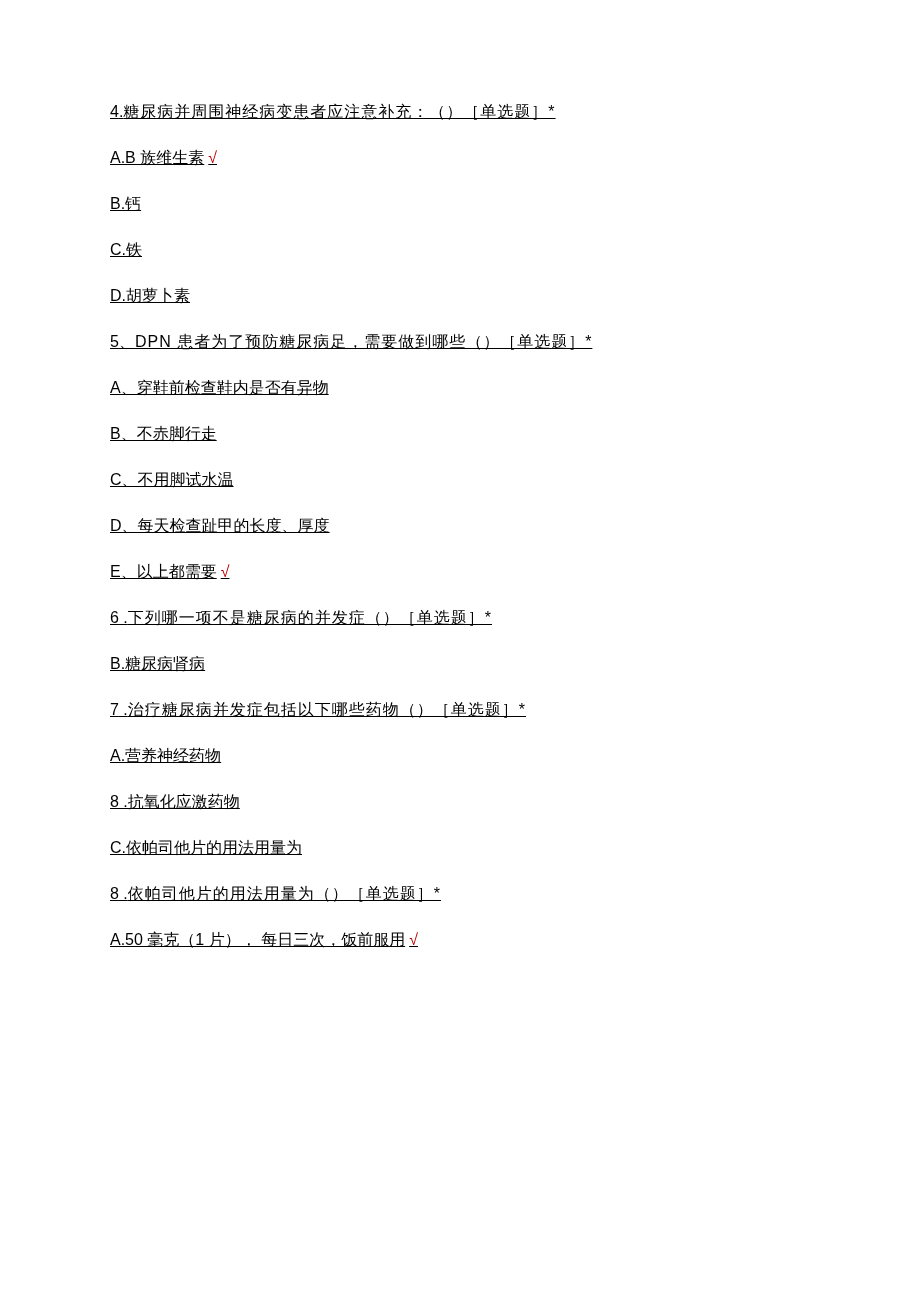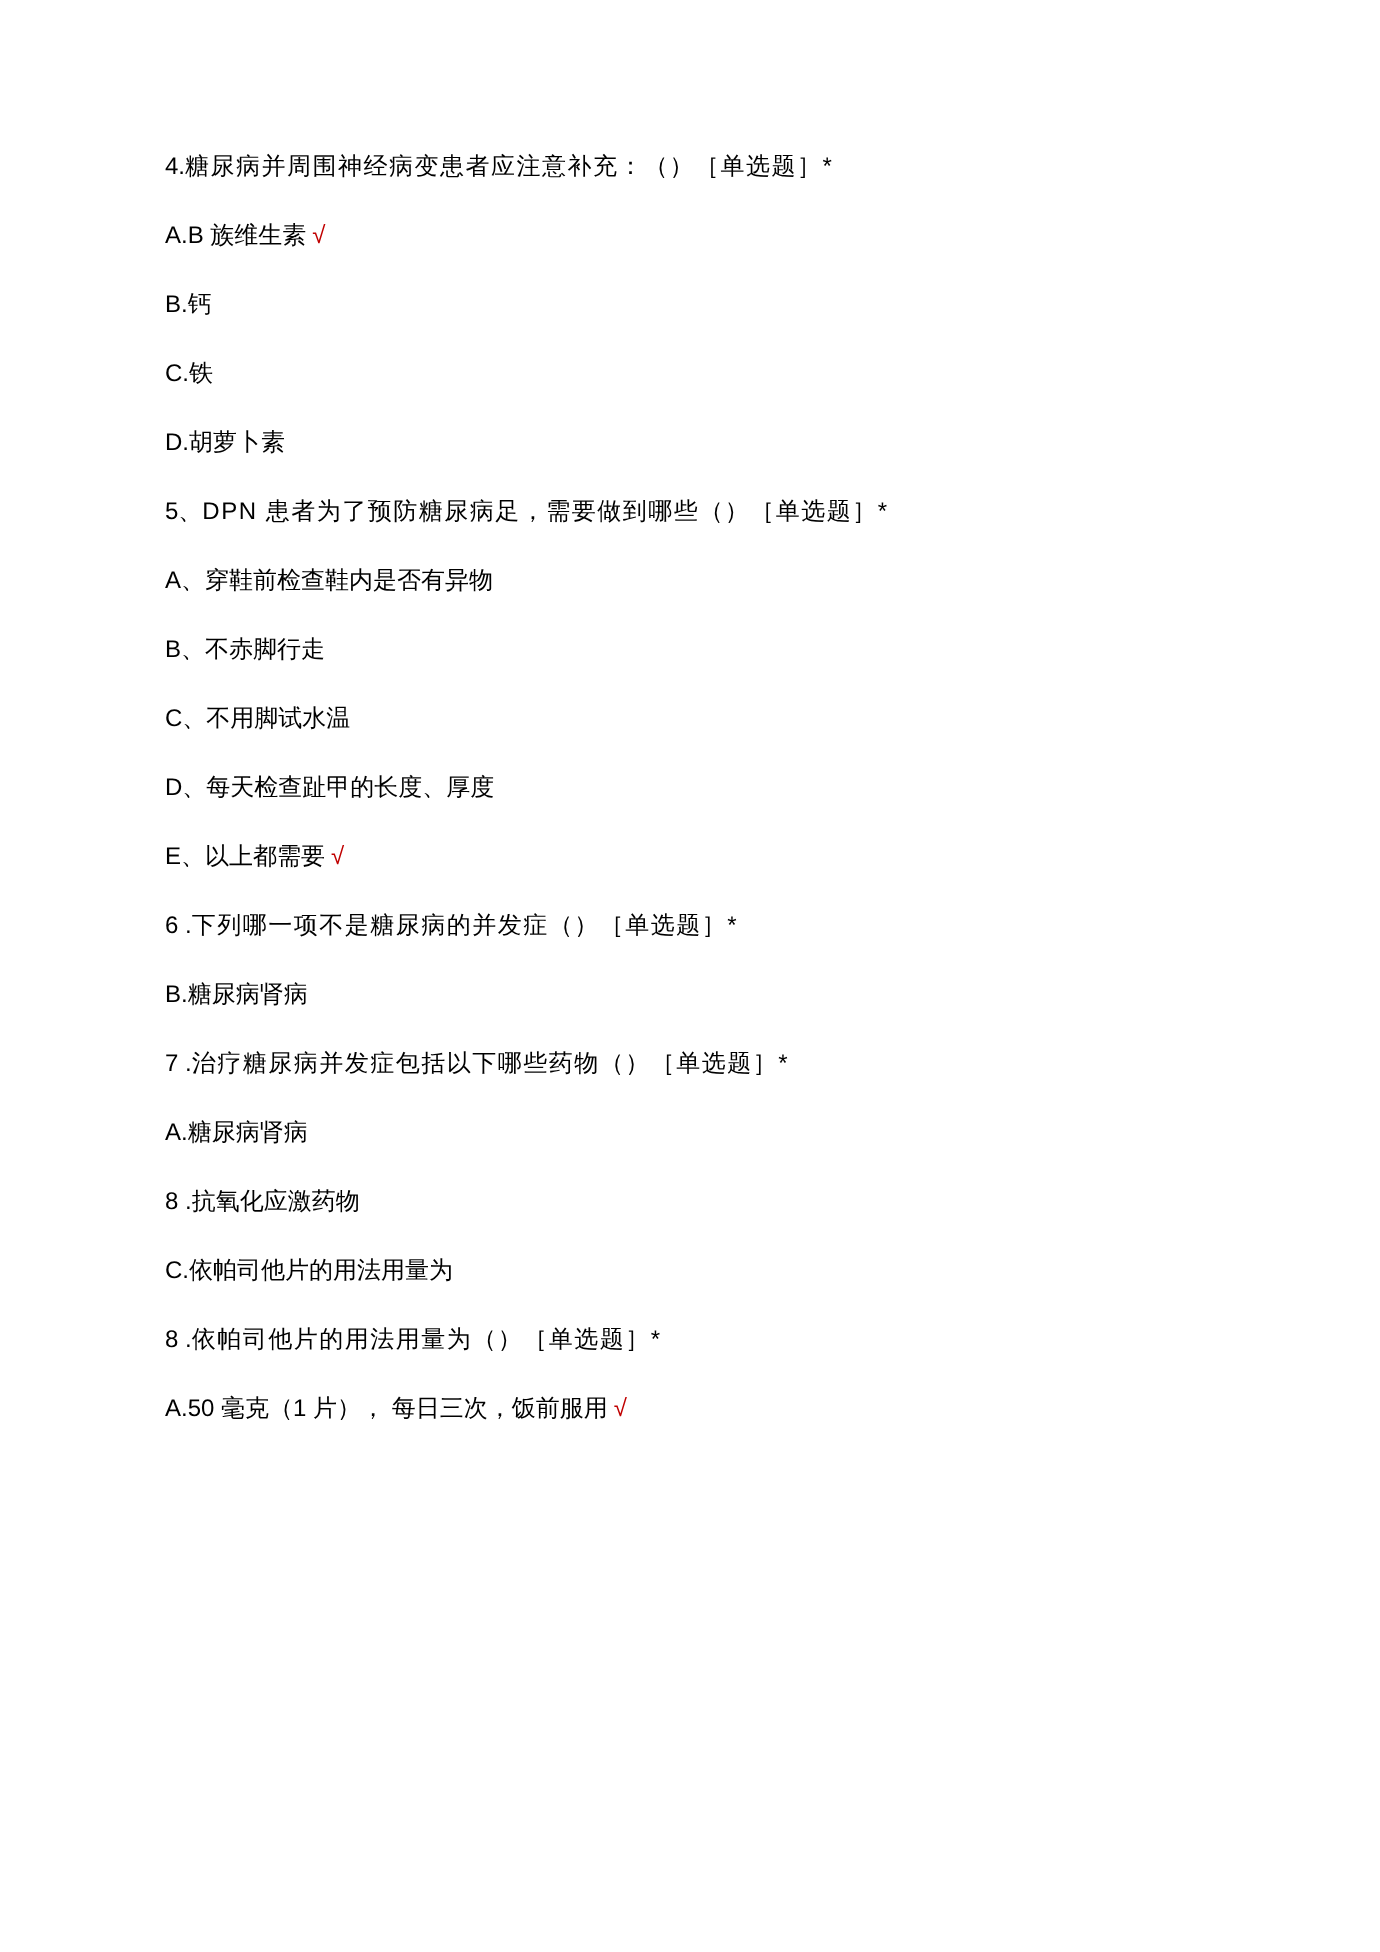--- a/index.html
+++ b/index.html
@@ -15,23 +15,25 @@
       padding: 100px 110px 60px 110px;
       font-size: 16px;
       line-height: 1.5;
       color: #000000;
     }
     .question-block {
       margin-bottom: 0;
     }
     .question-text {
       margin-bottom: 22px;
+      text-decoration: underline;
     }
     .option {
       margin-bottom: 22px;
+      text-decoration: underline;
     }
     .check-mark {
       color: #c00000;
       margin-left: 4px;
     }
     .tag-bracket {
       letter-spacing: 1px;
     }
   </style>
 </head>
@@ -52,21 +54,21 @@
       <div class="option"><span>C、不用脚试水温</span></div>
       <div class="option"><span>D、每天检查趾甲的长度、厚度</span></div>
       <div class="option"><span>E、以上都需要</span><span class="check-mark">√</span></div>
     </div>
     <div class="question-block">
       <div class="question-text"><span>6</span><span>   .</span><span class="tag-bracket">下列哪一项不是糖尿病的并发症（）［单选题］*</span></div>
       <div class="option"><span>B.糖尿病肾病</span></div>
     </div>
     <div class="question-block">
       <div class="question-text"><span>7</span><span>   .</span><span class="tag-bracket">治疗糖尿病并发症包括以下哪些药物（）［单选题］*</span></div>
-      <div class="option"><span>A.糖尿病肾病</span></div>
+      <div class="option"><span>A.营养神经药物</span></div>
       <div class="option"><span>8   .抗氧化应激药物</span></div>
       <div class="option"><span>C.依帕司他片的用法用量为</span></div>
     </div>
     <div class="question-block">
       <div class="question-text"><span>8</span><span>   .</span><span class="tag-bracket">依帕司他片的用法用量为（）［单选题］*</span></div>
       <div class="option"><span>A.50 毫克（1 片），  每日三次，饭前服用</span><span class="check-mark">√</span></div>
     </div>
   </div>
 
 </body></html>

